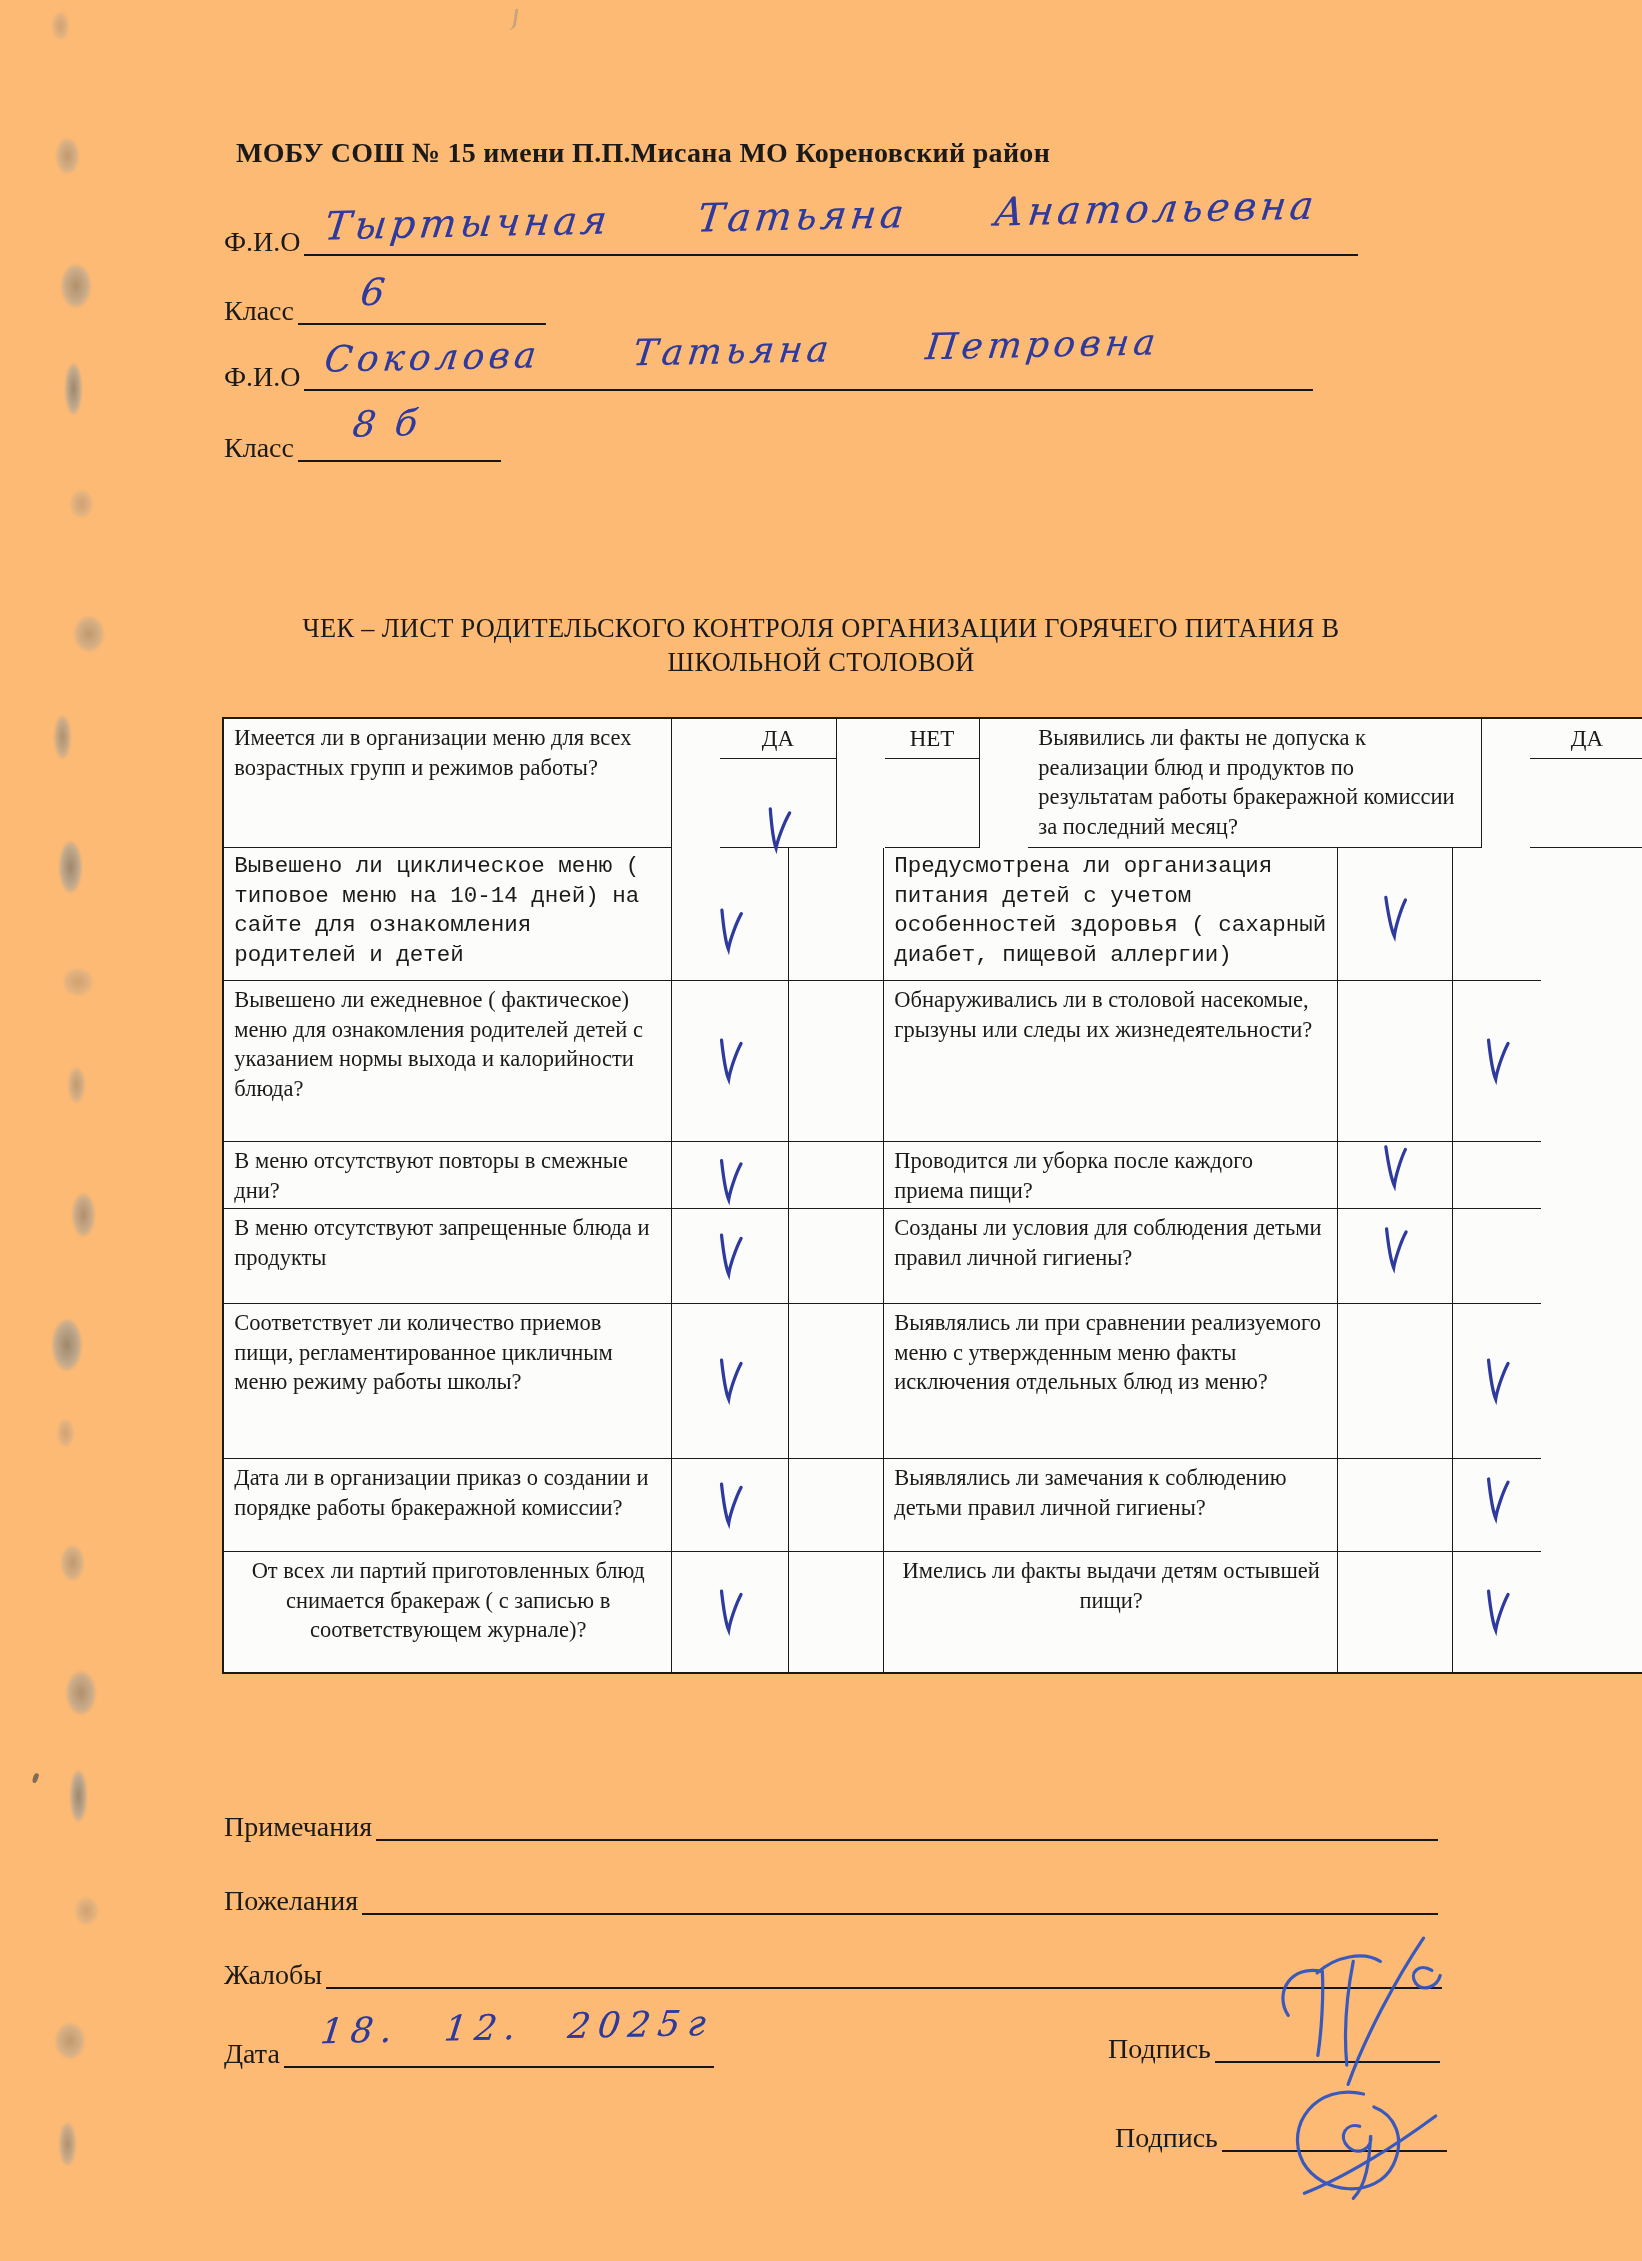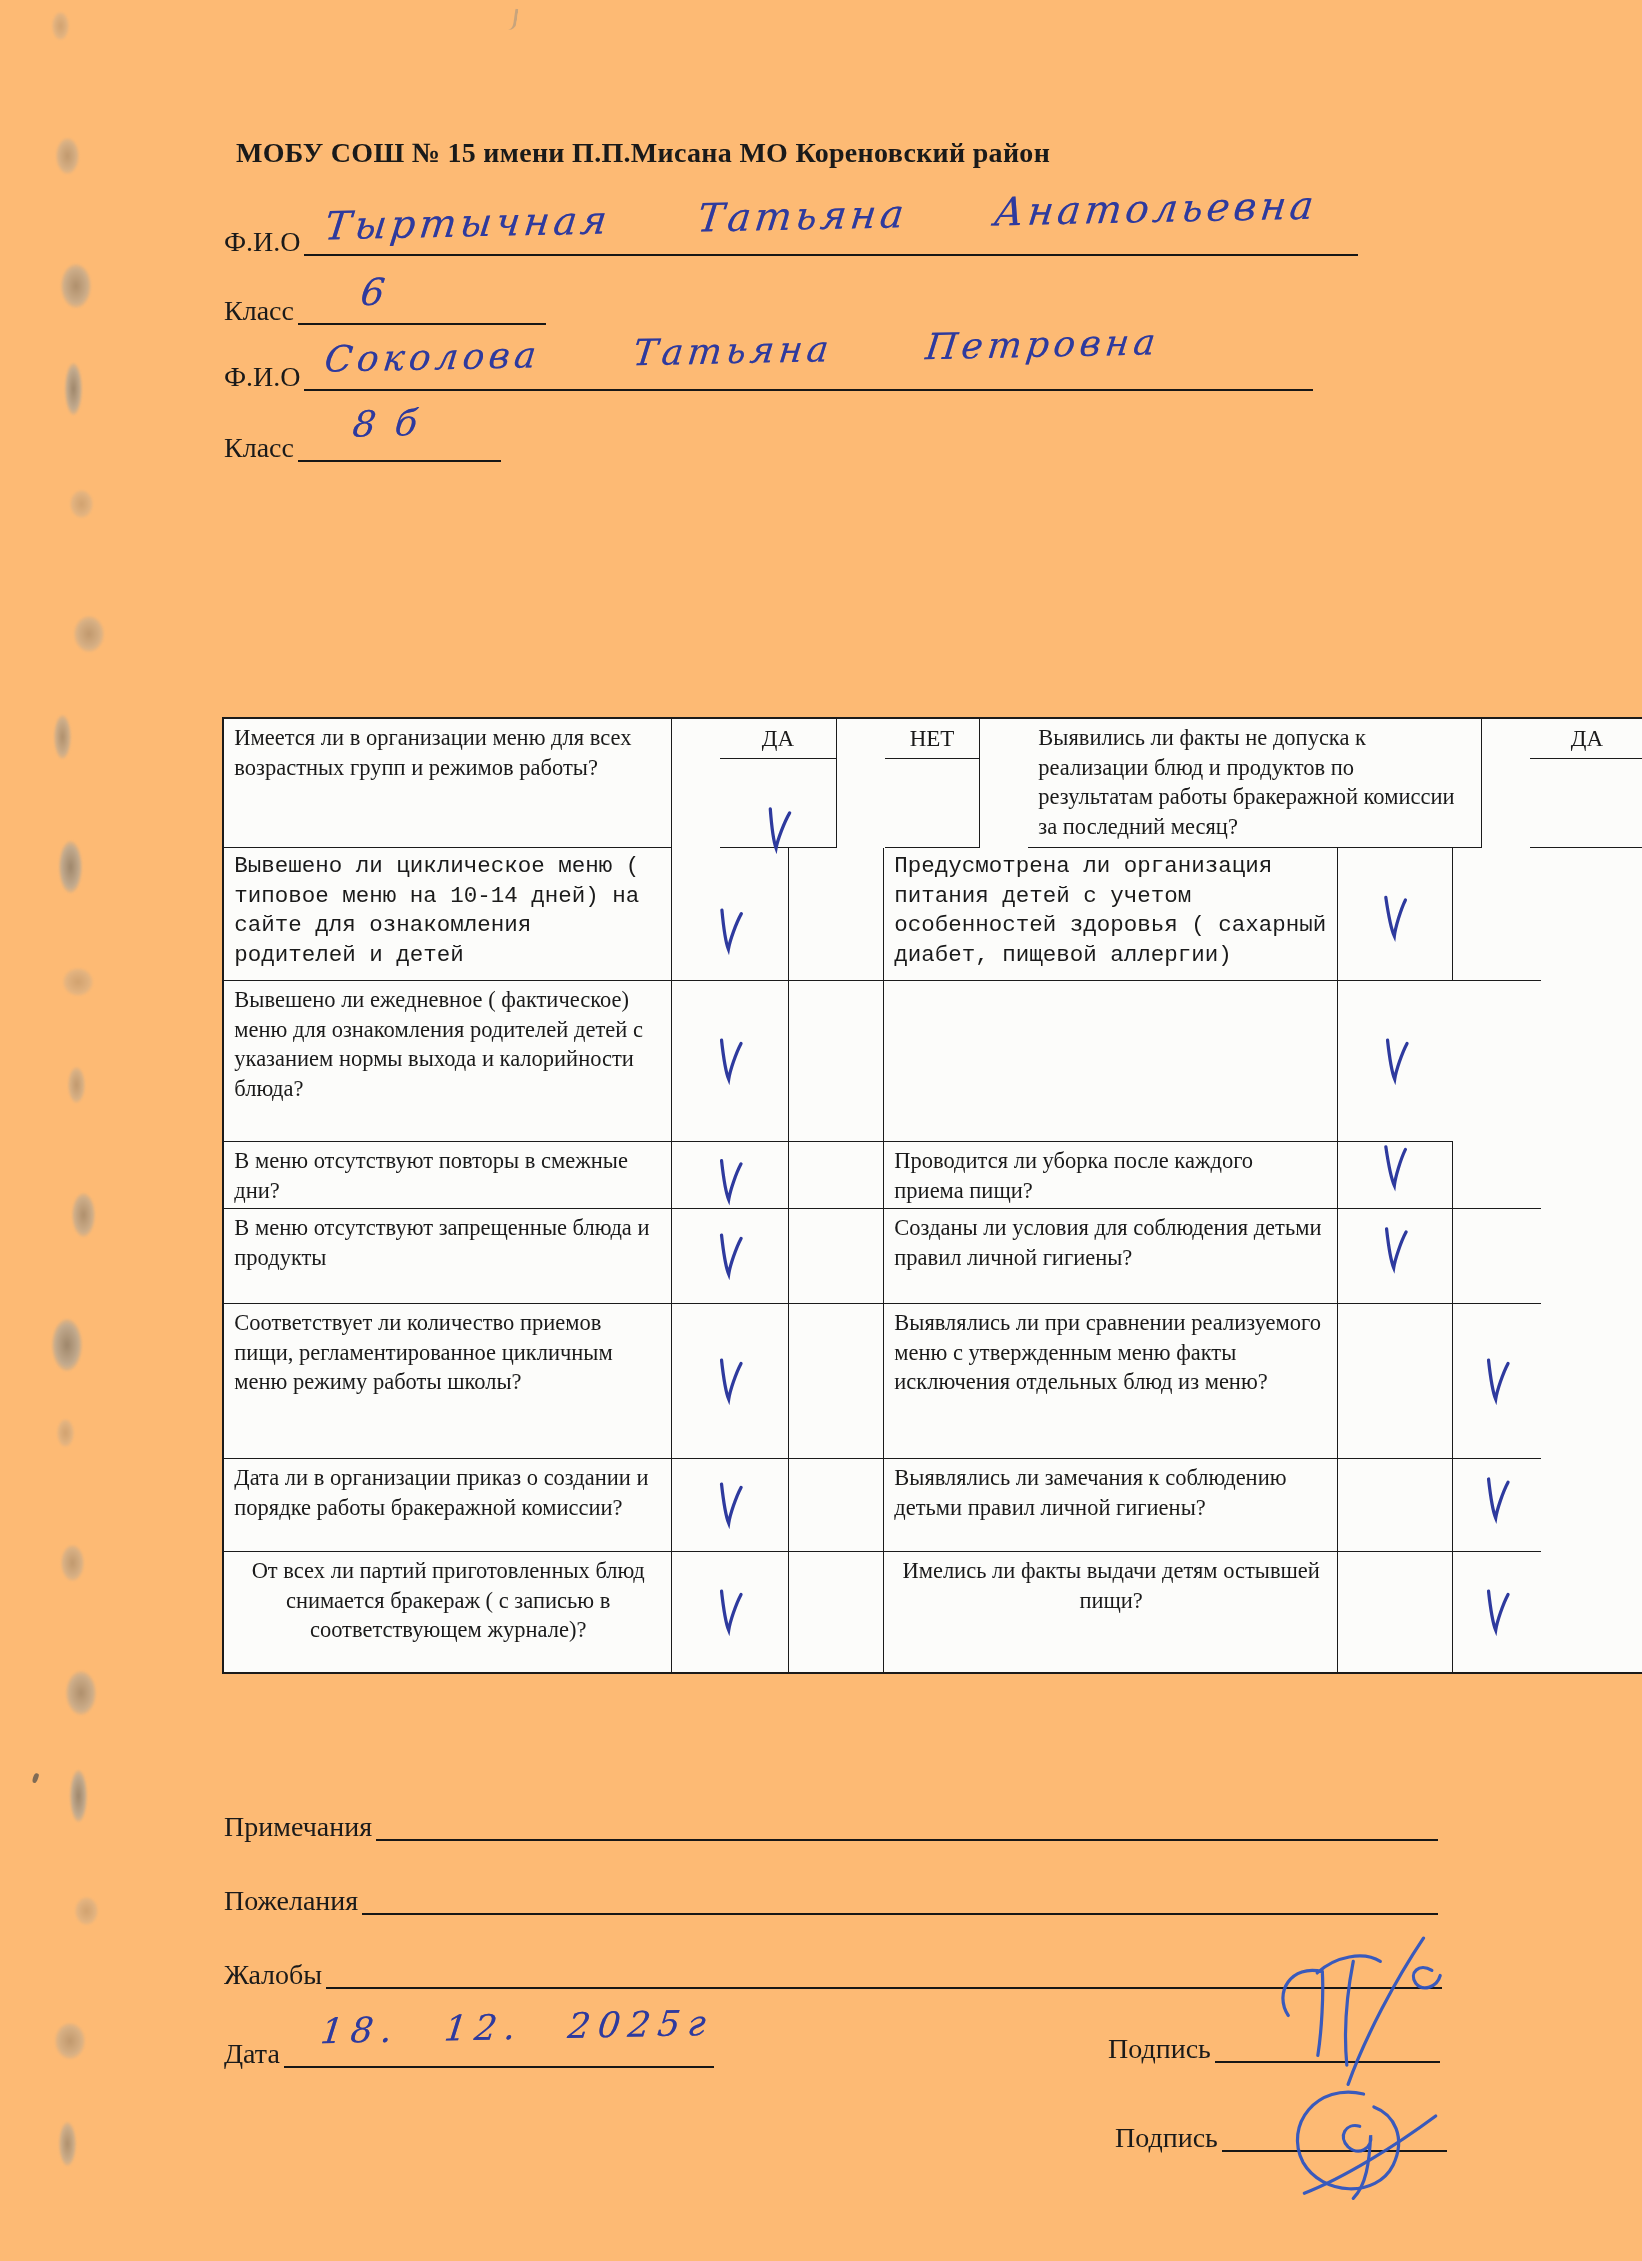--- a/index.html
+++ b/index.html
@@ -106,20 +106,24 @@
     <span class="line"></span>
   </div>
   <div class="hw hw-name2">Соколова Татьяна Петровна</div>
 
   <div class="frow" style="left:224px;top:421px;width:277px;height:41px;">
     <span class="lbl">Класс</span>
     <span class="line"></span>
   </div>
   <div class="hw hw-class2">8 б</div>
 
+  <div class="title">
+    <div>ЧЕК – ЛИСТ РОДИТЕЛЬСКОГО КОНТРОЛЯ ОРГАНИЗАЦИИ ГОРЯЧЕГО ПИТАНИЯ В</div>
+    <div>ШКОЛЬНОЙ СТОЛОВОЙ</div>
+  </div>
 
   <div class="tbl">
 
     <div class="trow r0">
       <div class="cell q c1"><span>Имеется ли в организации меню для всех возрастных групп и режимов работы?</span></div>
       <div class="cell ans c2 checked">
         <div class="ans-head">ДА</div>
           <div class="ans-body">
             <svg width="30" height="52" viewBox="0 0 46 80">
               <path d="M10 8 C12 26 16 56 21 68 C23 55 32 28 40 13" fill="none" stroke="#2e3a9e" stroke-width="5" stroke-linecap="round"></path>
@@ -175,20 +179,21 @@
       <div class="cell ans c2 checked">
           <div class="ans-body">
             <svg width="30" height="52" viewBox="0 0 46 80">
               <path d="M10 8 C12 26 16 56 21 68 C23 55 32 28 40 13" fill="none" stroke="#2e3a9e" stroke-width="5" stroke-linecap="round"></path>
             </svg>
           </div>
         </div>
       <div class="cell ans c3">
           <div class="ans-body"></div>
         </div>
+      <div class="cell q c4"><span>Обнаруживались ли в столовой насекомые, грызуны или следы их жизнедеятельности?</span></div>
       <div class="cell ans c5">
           <div class="ans-body"></div>
         </div>
       <div class="cell ans c6 checked">
           <div class="ans-body">
             <svg width="30" height="52" viewBox="0 0 46 80">
               <path d="M10 8 C12 26 16 56 21 68 C23 55 32 28 40 13" fill="none" stroke="#2e3a9e" stroke-width="5" stroke-linecap="round"></path>
             </svg>
           </div>
         </div>

